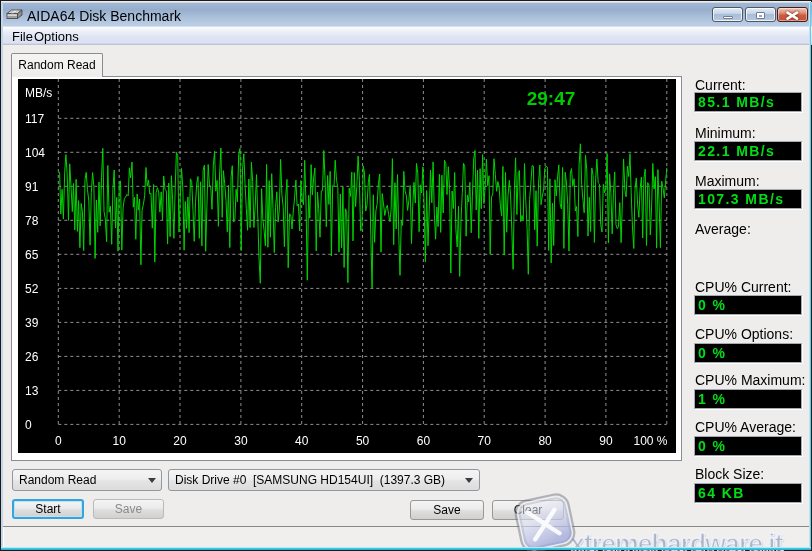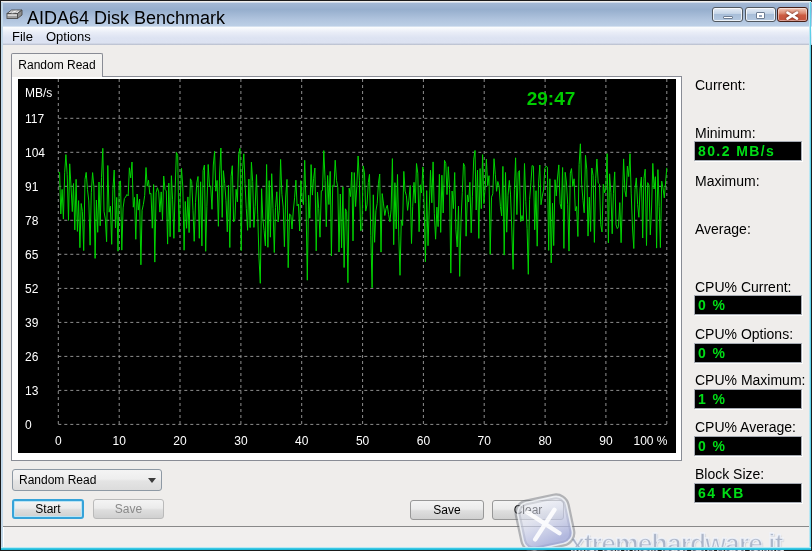--- a/index.html
+++ b/index.html
@@ -6,35 +6,35 @@
 html,body { width:812px; height:551px; overflow:hidden; background:#000; }
 body { font-family:"Liberation Sans", sans-serif; }
 #win { position:absolute; left:0; top:0; width:812px; height:551px; background:#efedeb; border:1px solid #1b1b1b; }
 
 #frameL { position:absolute; left:0; top:1px; width:2px; height:546px; background:#c2d8e9; z-index:11; }
 #frameR { position:absolute; right:0; top:1px; width:2px; height:546px; background:linear-gradient(to right,#e8f2f8,#2ec4e2); z-index:11; }
 #frameB { position:absolute; left:0; bottom:0; width:810px; height:3px; background:linear-gradient(#f2fafd,#29c3e1 55%,#1ab4d4); z-index:11; }
 
 #titlebar { position:absolute; left:1px; top:1px; width:810px; height:25px;
   background:linear-gradient(#fdfeff, #a3b8d4 4%, #96aecd 30%, #b0c4de 70%, #bccfe6 96%, #eef3f9); }
-#title { position:absolute; left:25px; top:6px; font-size:18px; color:#000; }
+#title { position:absolute; left:25px; top:6px; font-size:14px; color:#000; }
 #ticon { position:absolute; left:4px; top:6px; }
 .wbtn { position:absolute; top:5px; height:15px; border-radius:3px; }
 #btnmin { left:710px; width:31px; background:linear-gradient(#e7eef7,#c3d3e6 45%,#a8bed9 50%,#b5c9e0); border:1px solid #51585f; box-shadow:inset 0 0 0 1px rgba(255,255,255,.75); }
 #btnmax { left:743px; width:31px; background:linear-gradient(#e7eef7,#c3d3e6 45%,#a8bed9 50%,#b5c9e0); border:1px solid #51585f; box-shadow:inset 0 0 0 1px rgba(255,255,255,.75); }
 #btncls { left:775px; width:31px; background:linear-gradient(#f3c9b8,#dd8b72 40%,#cc5c41 55%,#c2523d); border:1px solid #471f16; box-shadow:inset 0 0 0 1px rgba(255,255,255,.45); }
 #btnmin i { position:absolute; left:10px; top:8px; width:10px; height:3px; background:#fff; border:1px solid #6d7d93; border-radius:1px; }
 #btnmax i { position:absolute; left:10px; top:4px; width:9px; height:7px; background:#fff; border:1px solid #6d7d93; border-radius:1px; }
 #btnmax i b { position:absolute; left:2px; top:2px; width:3px; height:2px; background:#98a7bd; display:block; }
 
 #menubar { position:absolute; left:1px; top:26px; width:810px; height:18px;
   background:linear-gradient(#fcfdfe,#e9edf7 30%,#dde3f2 60%,#dce2f1 88%, #b6bccb); }
 #menubar span { position:absolute; top:2px; font-size:13px; color:#000; }
 #mfile { left:10px; }
-#mopts { left:44px; }
+#mopts { left:32px; }
 
 #tab { position:absolute; left:10px; top:52px; width:92px; height:24px; background:linear-gradient(#f4f4f2,#efedeb); border:1px solid #898c95; border-bottom:none; border-radius:2px 2px 0 0; font-size:12px; text-align:center; line-height:22px; color:#000; z-index:3; }
 #tabpanel { position:absolute; left:10px; top:75px; width:671px; height:385px; background:#fff; border:1px solid #898c95; z-index:2; }
 #chart { position:absolute; left:17px; top:78px; width:658px; height:374px; z-index:4; }
 
 .slabel { position:absolute; left:694px; font-size:14px; color:#000; white-space:nowrap; }
 .sbox { position:absolute; left:693px; width:108px; height:20px; background:#000; border:1px solid #a6abb3; box-shadow:1px 1px 0 rgba(255,255,255,.9); font-size:14px; font-weight:bold; color:#00de16; letter-spacing:1.4px; line-height:18px; padding-left:3px; white-space:nowrap; }
 
 .dd { position:absolute; height:22px; border:1px solid #8e99a4; border-radius:3px; background:linear-gradient(#f4f4f4,#eeeeee 45%,#e4e4e4 55%,#dcdcdc); font-size:12px; line-height:20px; padding-left:6px; color:#000; white-space:nowrap; }
 .dd .arr { position:absolute; top:8px; width:0; height:0; border-left:4px solid transparent; border-right:4px solid transparent; border-top:5px solid #3c3c3c; }
@@ -132,35 +132,38 @@
     <text x="344.6" y="366" fill="#fff" font-size="12" text-anchor="middle" font-family="Liberation Sans">50</text>
     <text x="405.4" y="366" fill="#fff" font-size="12" text-anchor="middle" font-family="Liberation Sans">60</text>
     <text x="466.2" y="366" fill="#fff" font-size="12" text-anchor="middle" font-family="Liberation Sans">70</text>
     <text x="527.1" y="366" fill="#fff" font-size="12" text-anchor="middle" font-family="Liberation Sans">80</text>
     <text x="587.9" y="366" fill="#fff" font-size="12" text-anchor="middle" font-family="Liberation Sans">90</text>
     <text x="632.5" y="366" fill="#fff" font-size="12" text-anchor="middle" font-family="Liberation Sans">100 %</text>
     <text x="533" y="26" fill="#00cc00" font-size="19" font-weight="bold" text-anchor="middle" font-family="Liberation Sans">29:47</text>
     <polyline points="40.3,93.5 41.6,93.3 42.8,135.0 44.1,110.4 45.4,140.1 46.7,93.3 47.9,75.6 49.2,95.7 50.5,141.4 51.7,84.8 53.0,107.0 54.3,132.6 55.5,104.5 56.8,150.9 58.1,100.3 59.4,152.4 60.6,121.6 61.9,168.7 63.2,124.5 64.4,132.6 65.7,171.6 67.0,100.4 68.2,93.4 69.5,110.7 70.8,121.9 72.1,166.2 73.3,113.7 74.6,93.6 75.9,107.6 77.1,179.4 78.4,121.0 79.7,153.3 81.0,103.0 82.2,146.8 83.5,98.7 84.8,69.3 86.0,132.3 87.3,139.9 88.6,162.7 89.8,86.5 91.1,133.2 92.4,127.2 93.7,165.3 94.9,110.4 96.2,91.0 97.5,149.0 98.7,118.4 100.0,172.2 101.3,102.9 102.5,102.0 103.8,171.1 105.1,128.9 106.4,119.5 107.6,118.0 108.9,115.5 110.2,116.9 111.4,88.8 112.7,98.9 114.0,83.0 115.3,128.2 116.5,118.4 117.8,160.3 119.1,115.0 120.3,131.1 121.6,120.0 122.9,185.8 124.1,131.2 125.4,125.4 126.7,116.4 128.0,88.5 129.2,107.3 130.5,101.2 131.8,115.1 133.0,114.3 134.3,149.2 135.6,105.5 136.8,183.1 138.1,113.7 139.4,108.7 140.7,112.9 141.9,133.1 143.2,112.9 144.5,140.9 145.7,97.0 147.0,110.3 148.3,111.9 149.6,165.1 150.8,104.1 152.1,157.7 153.4,96.7 154.6,120.8 155.9,159.3 157.2,109.1 158.4,73.4 159.7,76.4 161.0,153.1 162.3,118.5 163.5,89.4 164.8,108.0 166.1,171.2 167.3,122.5 168.6,149.3 169.9,117.9 171.1,153.6 172.4,99.8 173.7,102.6 175.0,131.7 176.2,162.3 177.5,123.6 178.8,103.9 180.0,97.5 181.3,159.3 182.6,102.8 183.9,166.9 185.1,91.6 186.4,86.1 187.7,172.3 188.9,127.3 190.2,85.5 191.5,107.3 192.7,107.2 194.0,130.3 195.3,86.0 196.6,72.4 197.8,112.2 199.1,101.4 200.4,147.3 201.6,95.0 202.9,69.0 204.2,138.4 205.4,91.7 206.7,104.6 208.0,121.5 209.3,152.8 210.5,106.3 211.8,168.5 213.1,97.2 214.3,86.7 215.6,143.0 216.9,140.1 218.1,110.3 219.4,122.9 220.7,75.2 222.0,69.3 223.2,171.6 224.5,91.1 225.8,74.8 227.0,104.4 228.3,129.5 229.6,151.3 230.9,100.1 232.1,148.6 233.4,83.2 234.7,102.7 235.9,148.4 237.2,127.7 238.5,95.6 239.7,135.1 241.0,179.1 242.3,204.3 243.6,109.7 244.8,139.7 246.1,151.5 247.4,166.9 248.6,85.5 249.9,168.3 251.2,101.6 252.4,158.2 253.7,94.7 255.0,129.5 256.3,173.5 257.5,128.4 258.8,112.8 260.1,143.0 261.3,131.3 262.6,80.4 263.9,115.4 265.2,128.1 266.4,167.7 267.7,118.0 269.0,100.4 270.2,188.7 271.5,134.9 272.8,136.0 274.0,150.0 275.3,132.0 276.6,118.8 277.9,101.2 279.1,126.8 280.4,125.0 281.7,152.0 282.9,101.6 284.2,120.5 285.5,125.6 286.7,81.3 288.0,123.4 289.3,201.2 290.6,116.3 291.8,139.2 293.1,85.6 294.4,116.1 295.6,99.4 296.9,89.0 298.2,171.9 299.5,113.2 300.7,129.6 302.0,158.2 303.3,111.8 304.5,111.5 305.8,71.6 307.1,101.4 308.3,147.7 309.6,96.5 310.9,125.5 312.2,92.4 313.4,176.9 314.7,106.4 316.0,107.6 317.2,81.2 318.5,101.5 319.8,108.4 321.0,173.0 322.3,115.0 323.6,168.8 324.9,107.8 326.1,188.5 327.4,129.8 328.7,132.6 329.9,203.7 331.2,109.2 332.5,117.5 333.8,93.2 335.0,161.9 336.3,93.6 337.6,127.5 338.8,107.5 340.1,77.0 341.4,101.3 342.6,151.7 343.9,150.8 345.2,86.9 346.5,93.9 347.7,132.1 349.0,125.9 350.3,103.6 351.5,95.3 352.8,156.7 354.1,208.8 355.3,115.8 356.6,163.3 357.9,131.8 359.2,124.5 360.4,104.8 361.7,95.0 363.0,173.1 364.2,114.6 365.5,124.9 366.8,136.5 368.1,129.2 369.3,126.3 370.6,135.6 371.9,142.7 373.1,130.8 374.4,79.6 375.7,165.7 376.9,103.7 378.2,149.9 379.5,95.5 380.8,157.1 382.0,196.3 383.3,141.5 384.6,146.5 385.8,92.4 387.1,112.1 388.4,116.7 389.6,131.4 390.9,121.2 392.2,106.5 393.5,164.5 394.7,127.2 396.0,103.3 397.3,124.1 398.5,84.5 399.8,94.2 401.1,152.7 402.4,105.8 403.6,114.0 404.9,87.9 406.2,130.3 407.4,182.8 408.7,111.6 410.0,166.7 411.2,131.9 412.5,91.3 413.8,123.8 415.1,82.9 416.3,134.4 417.6,160.2 418.9,128.1 420.1,147.6 421.4,95.3 422.7,153.4 423.9,96.2 425.2,134.0 426.5,81.3 427.8,84.5 429.0,115.6 430.3,87.7 431.6,110.5 432.8,194.1 434.1,112.0 435.4,129.6 436.7,93.5 437.9,150.8 439.2,168.0 440.5,127.0 441.7,197.4 443.0,141.5 444.3,113.6 445.5,84.3 446.8,87.7 448.1,157.2 449.4,115.9 450.6,123.0 451.9,103.3 453.2,153.8 454.4,117.8 455.7,80.1 457.0,71.5 458.2,131.0 459.5,91.0 460.8,159.4 462.1,89.6 463.3,129.7 464.6,75.6 465.9,124.6 467.1,109.5 468.4,80.1 469.7,106.7 471.0,96.7 472.2,175.4 473.5,118.2 474.8,114.8 476.0,79.7 477.3,95.3 478.6,112.3 479.8,102.5 481.1,107.2 482.4,127.4 483.7,136.8 484.9,87.4 486.2,176.1 487.5,93.5 488.7,153.2 490.0,116.6 491.3,101.4 492.5,115.1 493.8,150.0 495.1,190.4 496.4,110.5 497.6,78.8 498.9,135.6 500.2,93.6 501.4,91.6 502.7,142.6 504.0,136.5 505.2,141.7 506.5,84.5 507.8,122.5 509.1,149.7 510.3,195.3 511.6,120.6 512.9,103.8 514.1,86.6 515.4,87.2 516.7,150.8 518.0,111.7 519.2,167.2 520.5,104.9 521.8,86.0 523.0,125.7 524.3,117.1 525.6,111.0 526.8,89.4 528.1,87.1 529.4,88.1 530.7,171.4 531.9,99.8 533.2,183.9 534.5,124.2 535.7,166.6 537.0,100.7 538.3,116.9 539.5,99.0 540.8,85.9 542.1,124.7 543.4,129.9 544.6,88.5 545.9,169.4 547.2,93.3 548.4,103.0 549.7,125.3 551.0,172.1 552.3,94.1 553.5,89.6 554.8,107.6 556.1,99.8 557.3,132.0 558.6,127.5 559.9,157.5 561.1,85.6 562.4,64.8 563.7,105.8 565.0,121.5 566.2,133.8 567.5,76.3 568.8,90.9 570.0,157.1 571.3,118.2 572.6,152.5 573.8,89.0 575.1,96.4 576.4,163.4 577.7,99.3 578.9,80.0 580.2,103.8 581.5,105.1 582.7,145.7 584.0,153.0 585.3,105.3 586.6,113.8 587.8,109.9 589.1,74.6 590.4,163.8 591.6,94.8 592.9,113.6 594.2,154.8 595.4,114.8 596.7,92.9 598.0,145.8 599.3,149.6 600.5,147.7 601.8,123.6 603.1,163.7 604.3,125.0 605.6,79.9 606.9,111.6 608.1,117.8 609.4,87.1 610.7,97.6 612.0,74.7 613.2,114.1 614.5,149.0 615.8,169.5 617.0,110.3 618.3,98.9 619.6,125.4 620.9,138.3 622.1,109.8 623.4,98.0 624.7,159.0 625.9,99.8 627.2,90.2 628.5,166.5 629.7,103.6 631.0,106.2 632.3,155.9 633.6,128.0 634.8,84.4 636.1,110.0 637.4,97.7 638.6,169.1 639.9,90.6 641.2,127.4 642.4,168.6 643.7,102.1 645.0,108.9 646.3,118.9 647.5,104.1 648.8,88.8" fill="none" stroke="#00d400" stroke-width="1"></polyline>
   </svg>
   <div class="slabel" style="top:76px">Current:</div>
+  <div class="sbox" style="top:91px">85.1 MB/s</div>
   <div class="slabel" style="top:124px">Minimum:</div>
-  <div class="sbox" style="top:139.5px">80.2 MB/s</div>
+  <div class="sbox" style="top:139.5px">22.1 MB/s</div>
   <div class="slabel" style="top:172px">Maximum:</div>
+  <div class="sbox" style="top:188px">107.3 MB/s</div>
   <div class="slabel" style="top:220px">Average:</div>
   <div class="slabel" style="top:278px">CPU% Current:</div>
   <div class="sbox" style="top:294px">0 %</div>
   <div class="slabel" style="top:325px">CPU% Options:</div>
   <div class="sbox" style="top:341.5px">0 %</div>
   <div class="slabel" style="top:371px">CPU% Maximum:</div>
   <div class="sbox" style="top:388px">1 %</div>
   <div class="slabel" style="top:418px">CPU% Average:</div>
   <div class="sbox" style="top:435px">0 %</div>
   <div class="slabel" style="top:465px">Block Size:</div>
   <div class="sbox" style="top:482px">64 KB</div>
   <div class="dd" id="dd1">Random Read<span class="arr"></span></div>
+  <div class="dd" id="dd2">Disk Drive #0&nbsp; [SAMSUNG HD154UI]&nbsp; (1397.3 GB)<span class="arr"></span></div>
   <div class="btn" id="bstart">Start</div>
   <div class="btn" id="bstop">Save</div>
   <div class="btn" id="bsave">Save</div>
   <div class="btn" id="bclear">Clear</div>
   <div id="status"></div>
   <div id="wmtext">xtremehardware.it</div>
   <svg id="wmbadge" width="72" height="66" viewBox="0 0 72 66">
     <defs>
       <linearGradient id="bg1" x1="0" y1="0" x2="0.25" y2="1">
         <stop offset="0" stop-color="rgba(246,248,252,0.45)"></stop>

